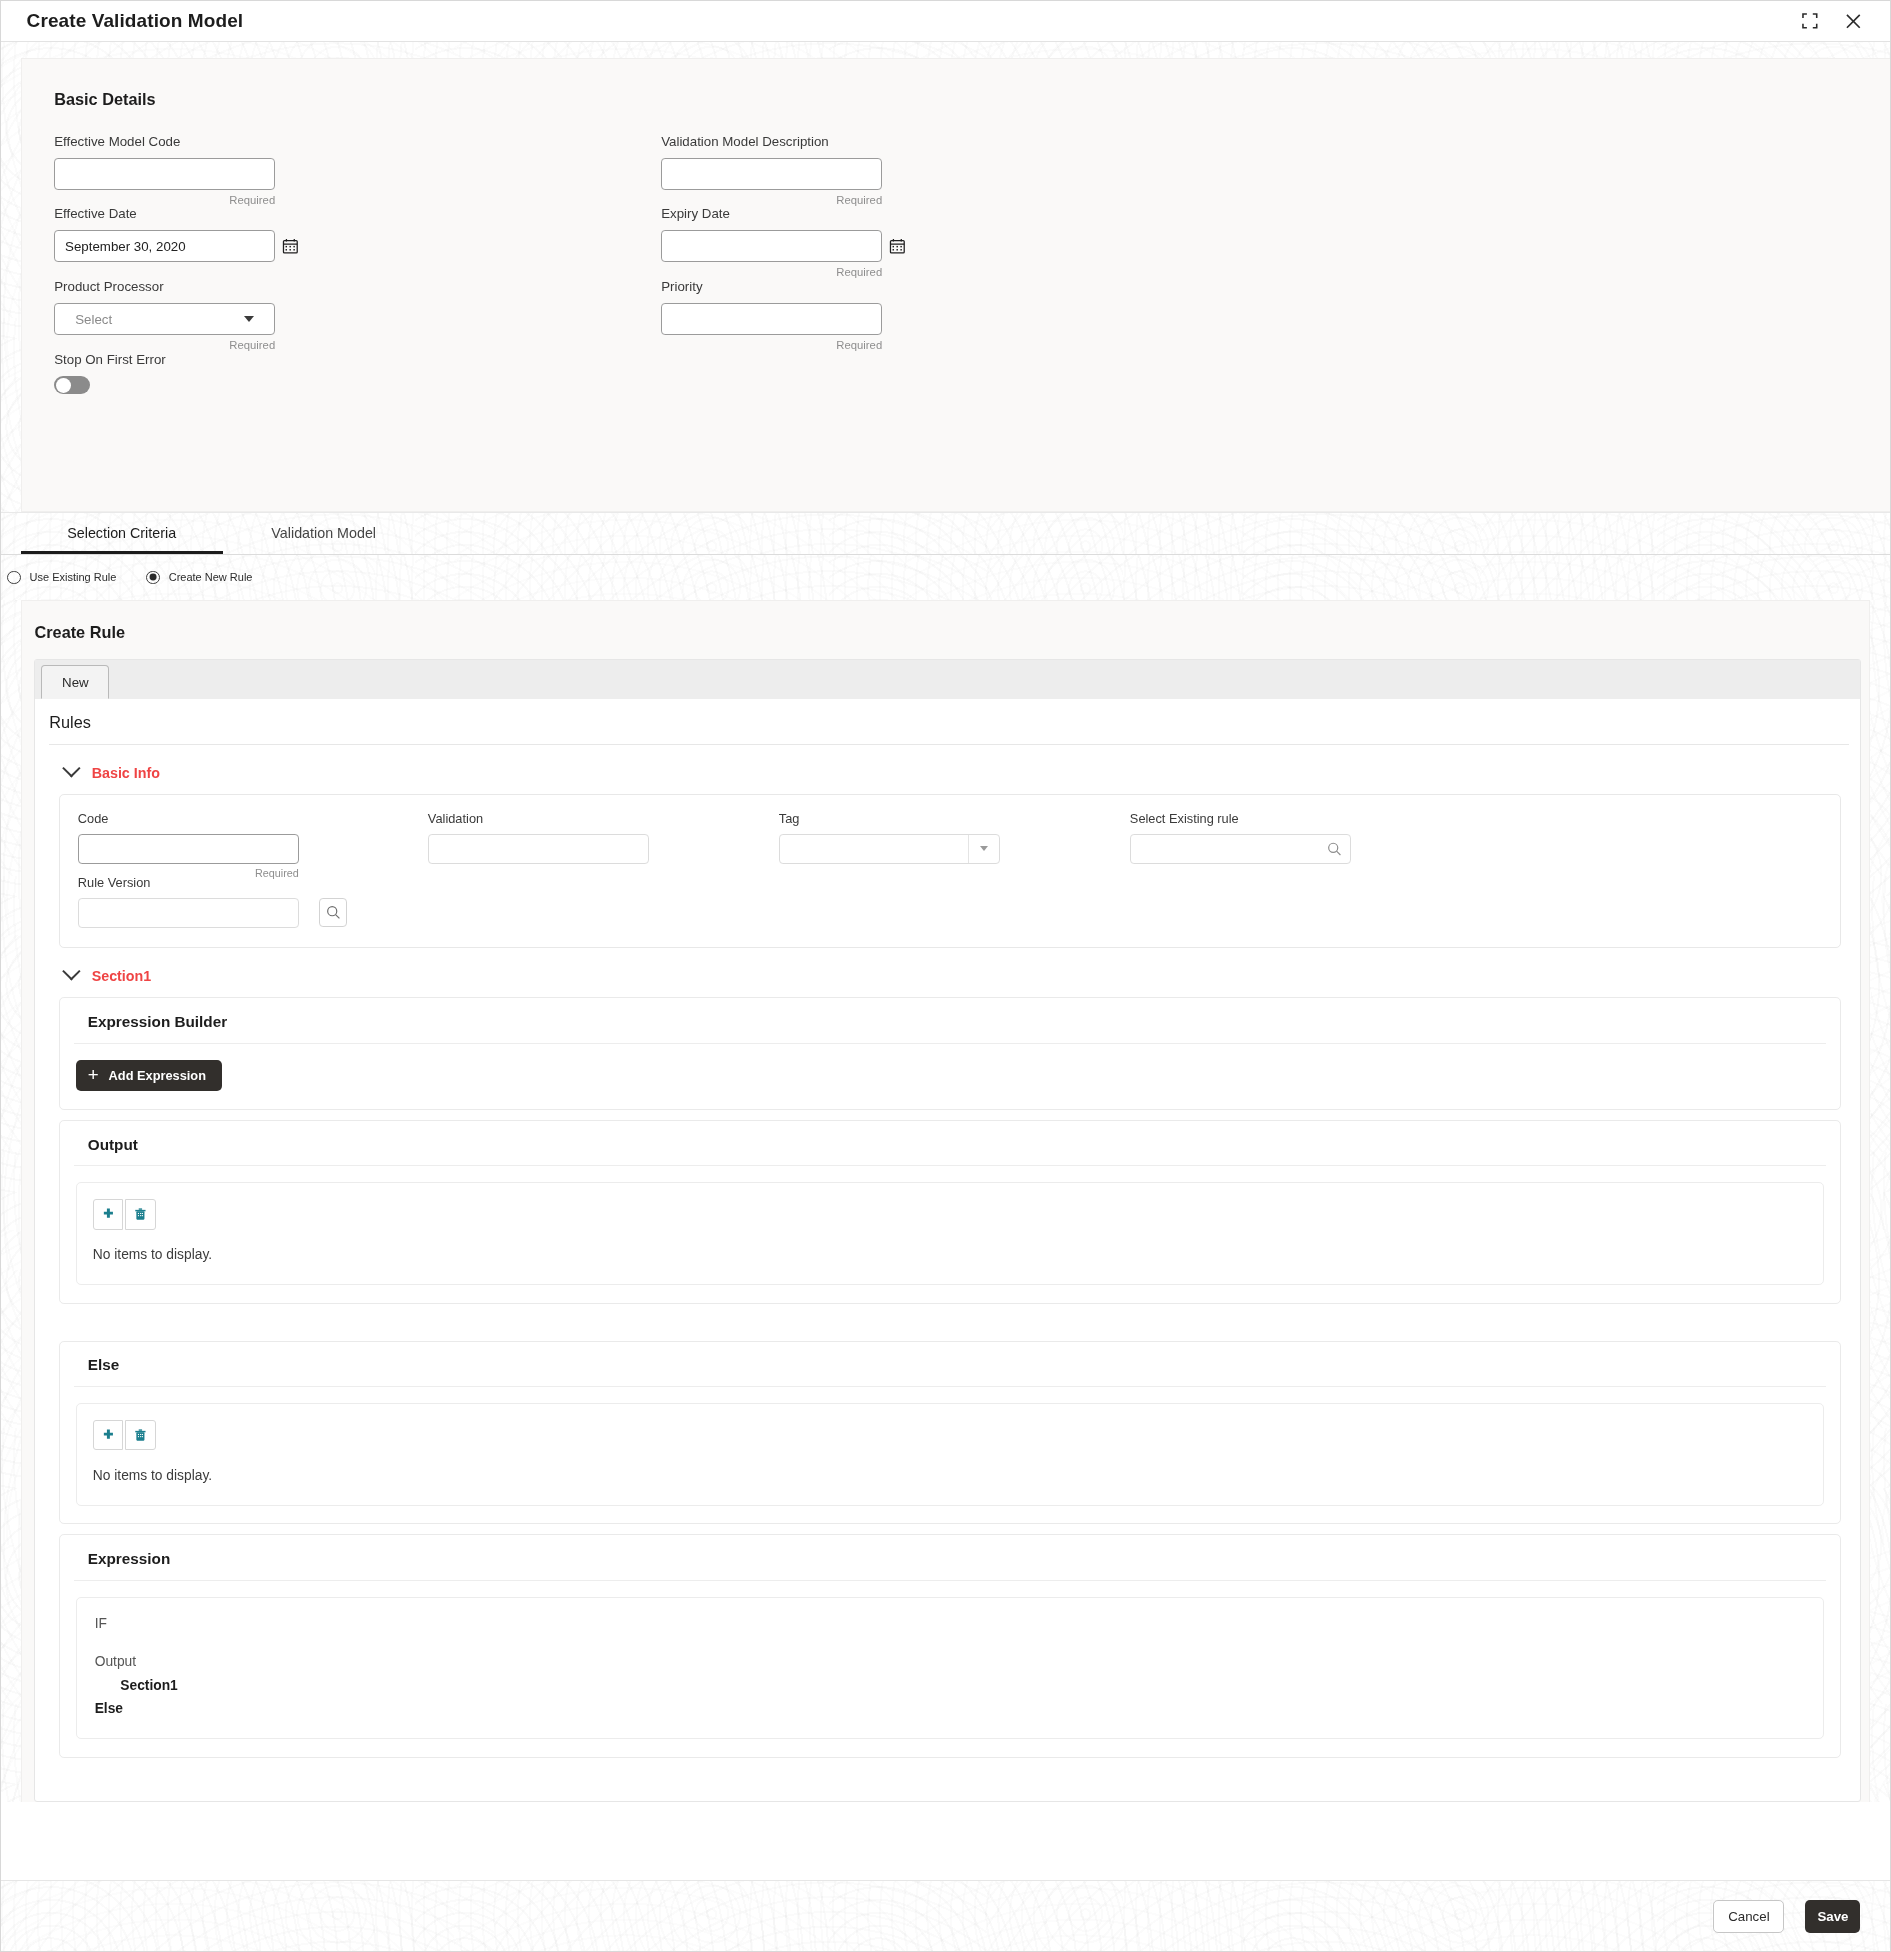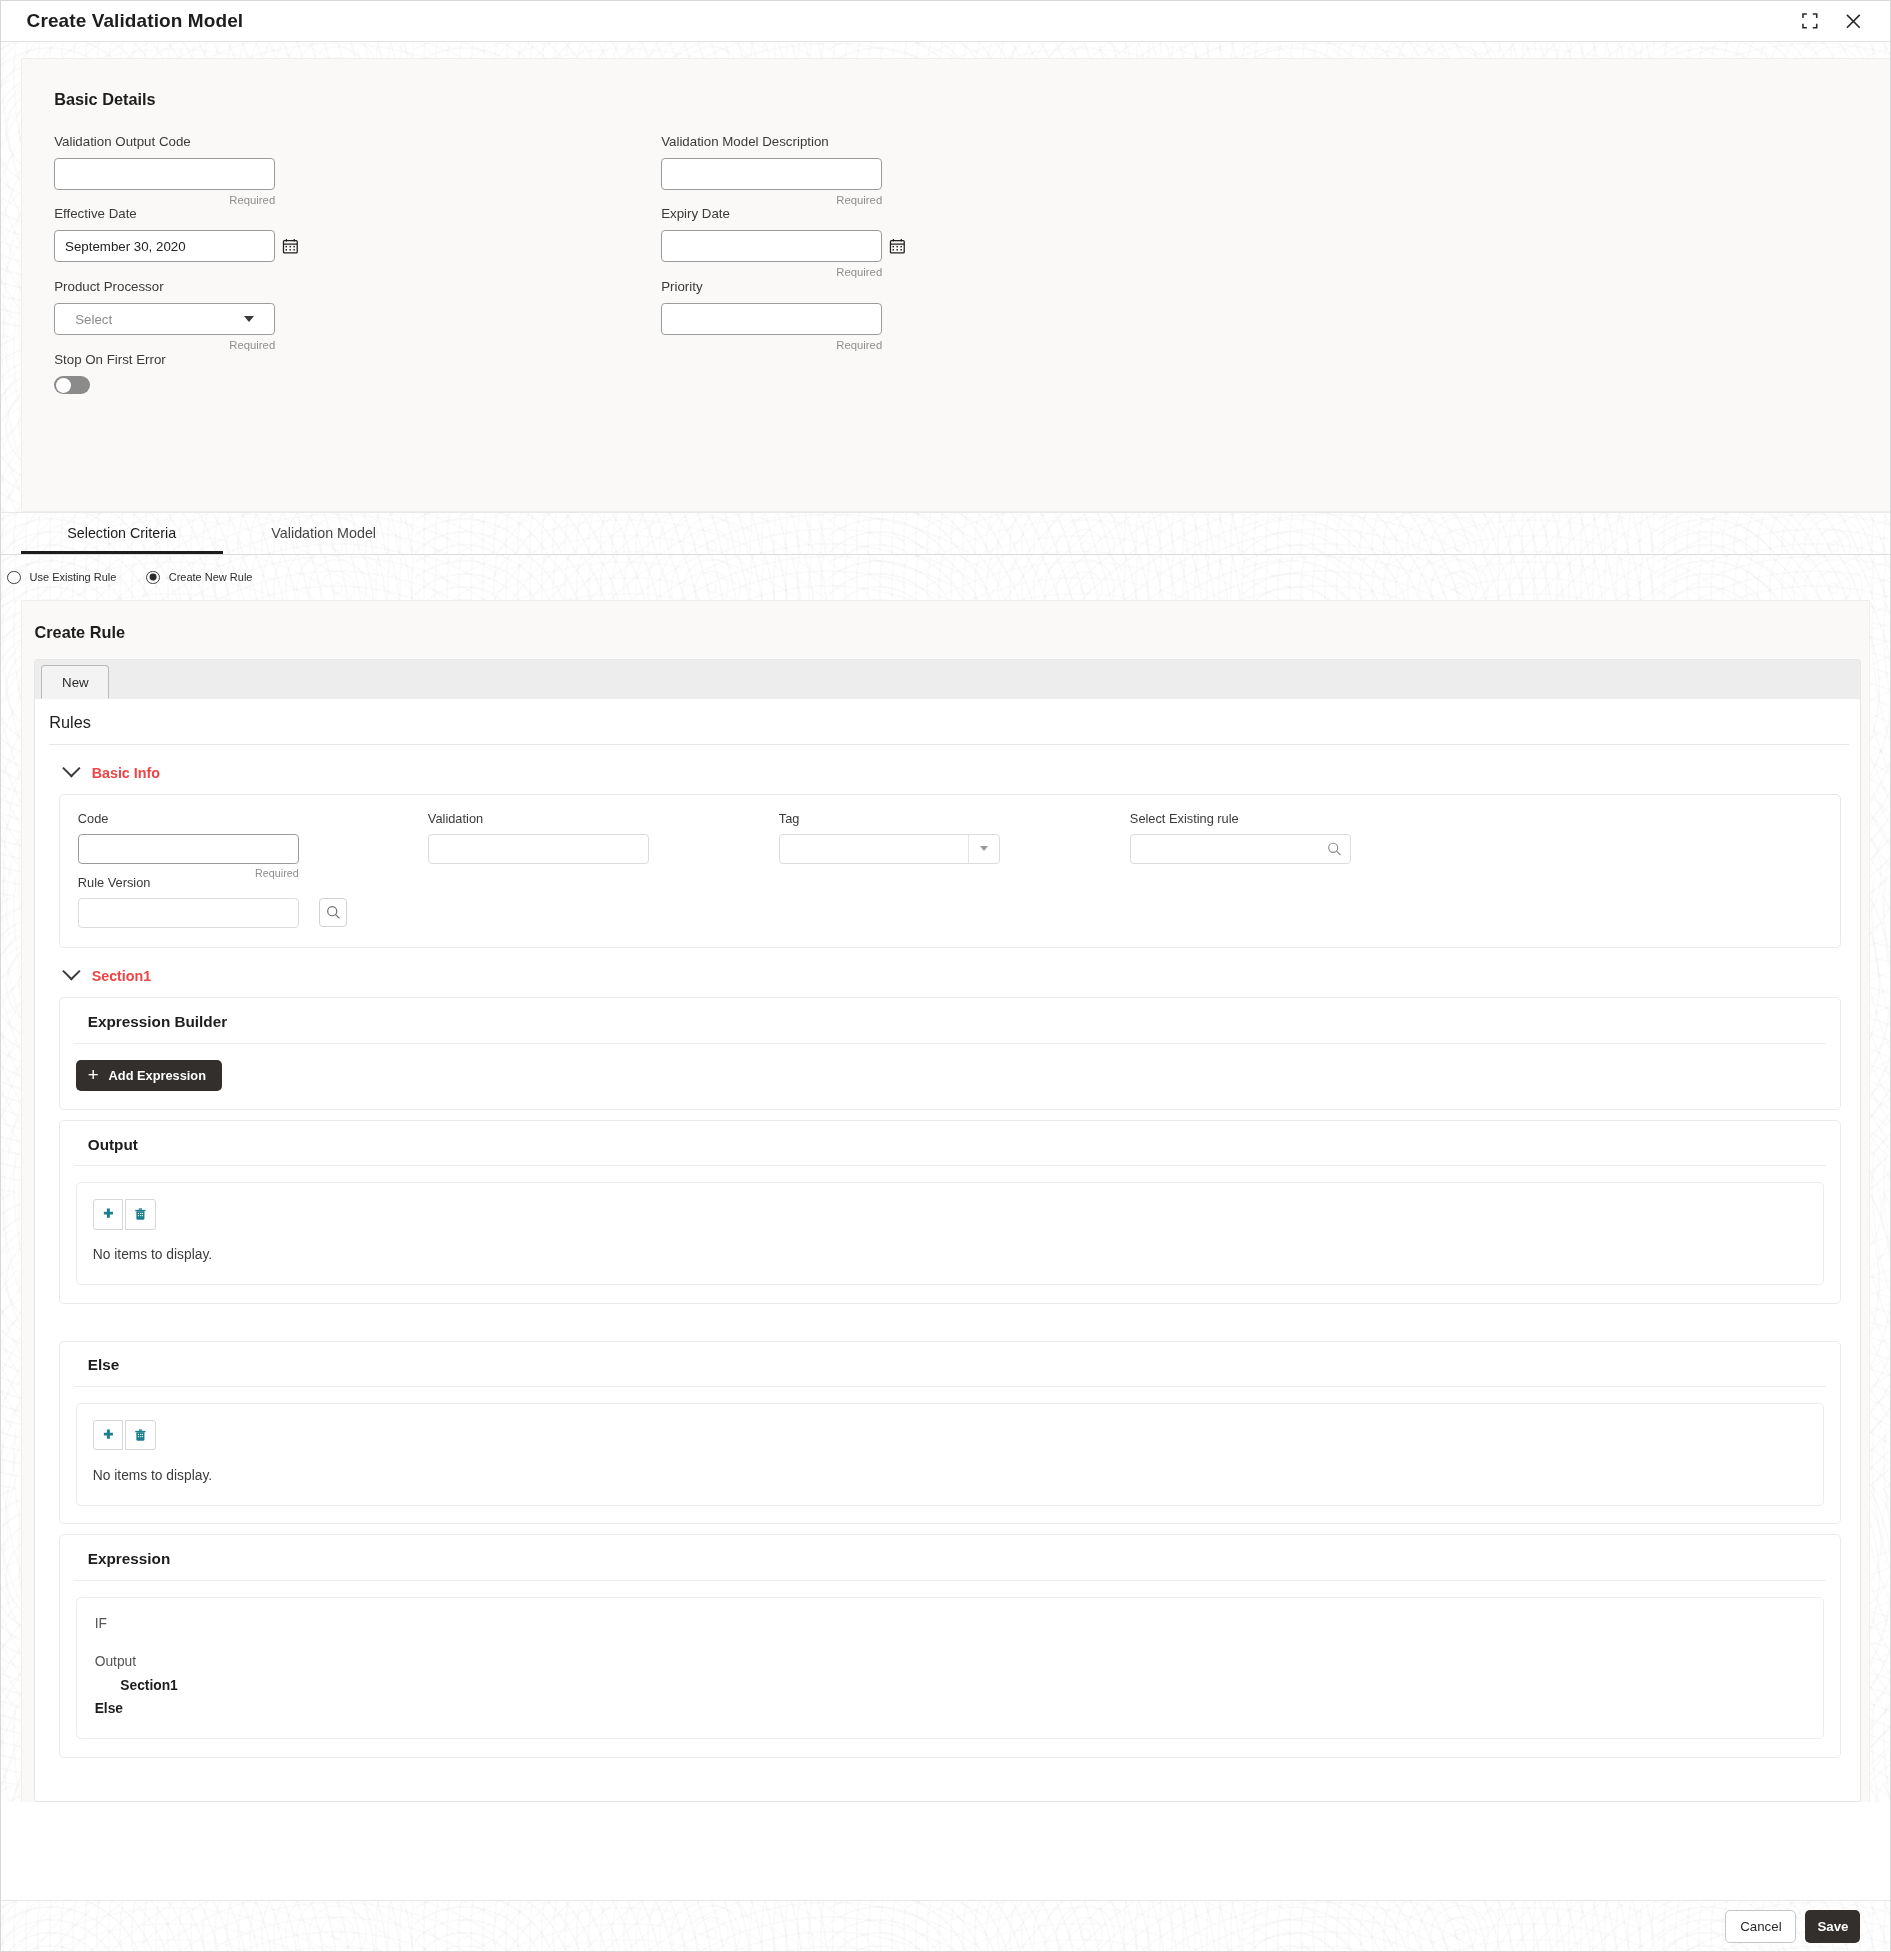--- a/index.html
+++ b/index.html
@@ -440,26 +440,26 @@
   }
   .expr-if { color: #555; }
   .expr-out { color: #555; margin-top: 23.6px; }
   .expr-sec { font-weight: bold; color: #1d1d1d; padding-left: 25.6px; margin-top: 8.9px; }
   .expr-else { font-weight: bold; color: #1d1d1d; margin-top: 8.9px; }
 
   
   .footer {
     position: absolute;
     left: 0; right: 0; bottom: 0;
-    height: 51px;
+    height: 71px;
     border-top: 1px solid #e6e6e6;
     display: flex;
     align-items: center;
     justify-content: flex-end;
-    gap: 9px;
+    gap: 21px;
     padding-right: 29.6px;
   }
   .btn-cancel {
     min-width: 71px; height: 33px;
     border: 1px solid #c6c6c6;
     border-radius: 4.9px;
     background: #fff;
     font-family: "Liberation Sans", sans-serif;
     font-size: 13.3px;
     color: #2b2b2b;
@@ -506,21 +506,21 @@
     </div>
   </div>
 
   <div class="details-wrap swirl">
     <div class="details-card">
       <div class="section-title">Basic Details</div>
 
       <div class="grid2">
 
         <div class="field" style="left:0px; top:0px;">
-          <label class="field-label">Validation Output Code</label>
+          <label class="field-label">Effective Model Code</label>
           <input class="inp" value="" placeholder="" style="">
           <span class="req">Required</span>
         </div>
 
         <div class="field" style="left:607px; top:0px;">
           <label class="field-label">Validation Model Description</label>
           <input class="inp" value="" placeholder="" style="">
           <span class="req">Required</span>
         </div>
 

